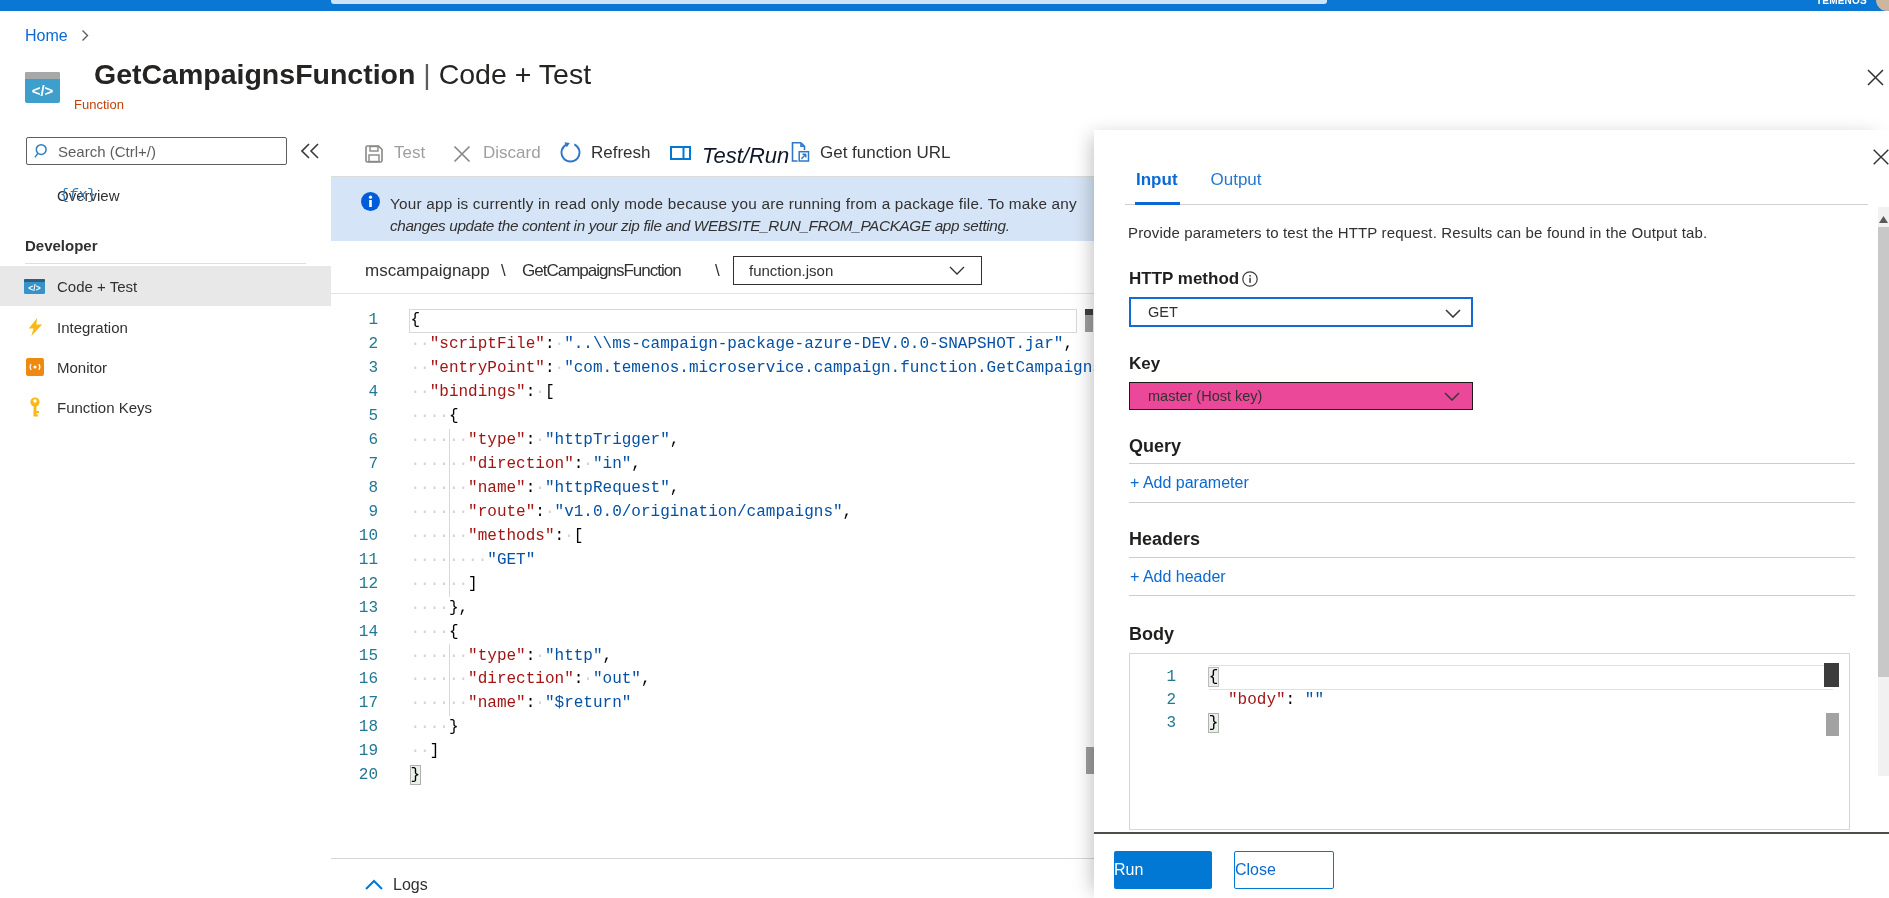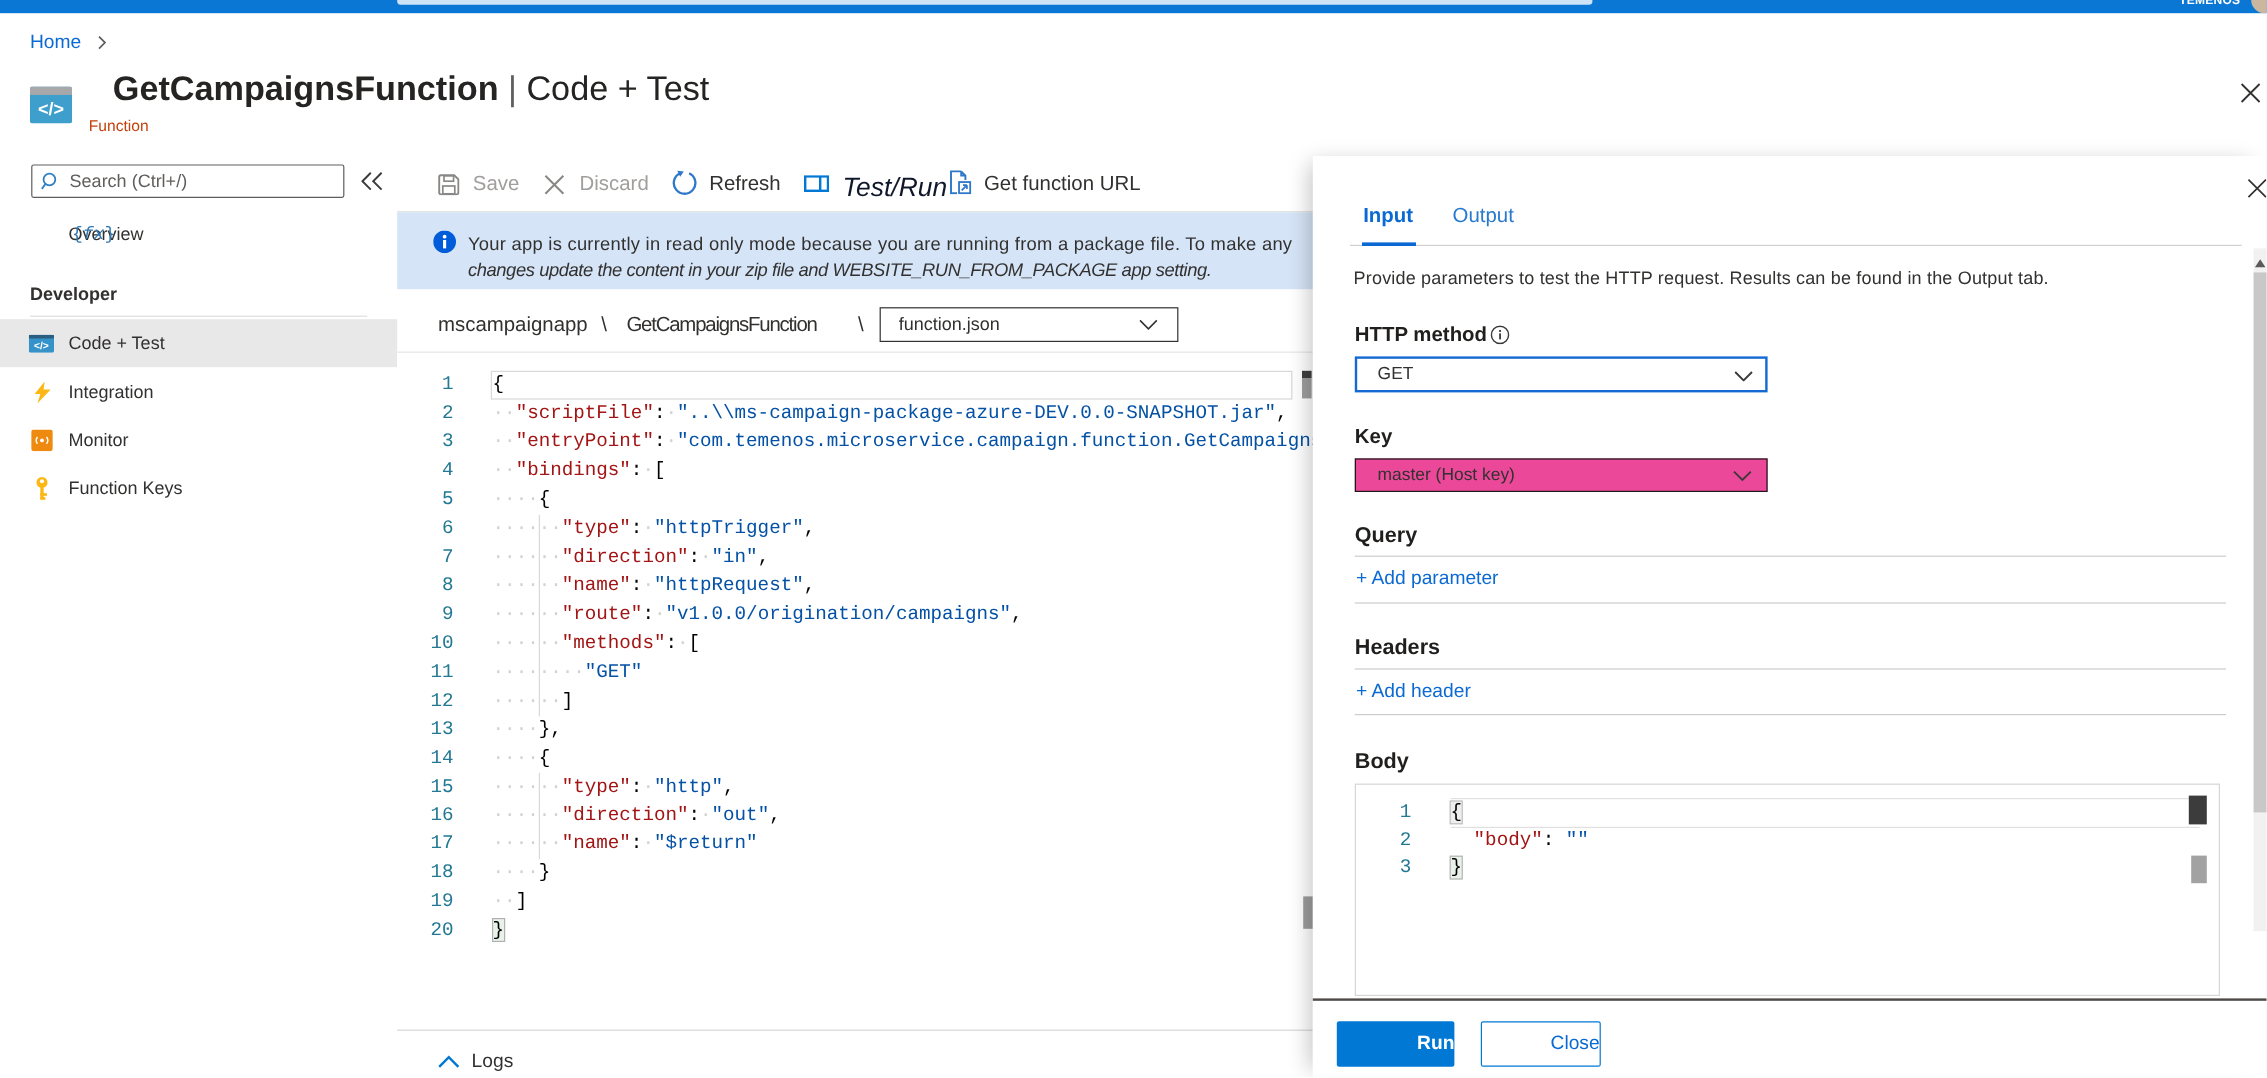--- a/index.html
+++ b/index.html
@@ -84,21 +84,21 @@
     <rect x="5.6" y="8.5" width="2.8" height="10.5" fill="#fcb714"></rect>
     <rect x="5.6" y="14" width="5.5" height="2.2" fill="#fcb714"></rect>
     <rect x="5.6" y="17.3" width="4.2" height="2.2" fill="#fcb714"></rect>
   </svg>
 
   <svg class="abs" style="left:365px;top:145px;" width="18" height="18" viewBox="0 0 18 18">
     <path d="M1 2.5 A1.5 1.5 0 0 1 2.5 1 L13.5 1 L17 4.5 L17 15.5 A1.5 1.5 0 0 1 15.5 17 L2.5 17 A1.5 1.5 0 0 1 1 15.5 Z" fill="none" stroke="#8a8886" stroke-width="1.6"></path>
     <rect x="5" y="1.5" width="8" height="4.5" fill="none" stroke="#8a8886" stroke-width="1.4"></rect>
     <rect x="4" y="10" width="10" height="6.5" fill="none" stroke="#8a8886" stroke-width="1.4"></rect>
   </svg>
-  <div class="abs" style="left:394px;top:143px;font-size:17px;color:#a19f9d;">Save</div>
+  <div class="abs" style="left:394px;top:143px;font-size:17px;color:#a19f9d;">Test</div>
 
   <svg class="abs" style="left:453px;top:145px;" width="18" height="18" viewBox="0 0 18 18">
       <path d="M1.5 1.5 L16.5 16.5 M16.5 1.5 L1.5 16.5" stroke="#8a8886" stroke-width="1.7"></path>
     </svg>
   <div class="abs" style="left:483px;top:143px;font-size:17px;color:#a19f9d;">Discard</div>
 
   <svg class="abs" style="left:560px;top:141px;" width="22" height="22" viewBox="0 0 22 22">
     <path d="M14.3 3.3 A9 9 0 1 1 6.7 3.3" fill="none" stroke="#2e77c9" stroke-width="1.9"></path>
     <polygon points="9.8,1.9 6.8,6.3 4.4,1.3" fill="#2e77c9"></polygon>
   </svg>
@@ -258,18 +258,18 @@
       <div class="abs" style="left:696px;top:59px;width:13px;height:23px;background:#a2a2a2;"></div>
     </div>
 
     <div class="abs" style="left:784px;top:77px;width:11px;height:569px;background:#f1f1f1;"></div>
     <svg class="abs" style="left:785px;top:86px;" width="9" height="7" viewBox="0 0 9 7">
         <polygon points="4.5,0 9,7 0,7" fill="#5a5a5a"></polygon>
       </svg>
     <div class="abs" style="left:784px;top:97px;width:11px;height:450px;background:#c8c8c8;"></div>
 
     <div class="abs" style="left:0;top:702px;width:795px;height:66px;background:#fff;border-top:2px solid #4d4a47;">
-      <div class="abs" style="left:20px;top:17px;width:98px;height:38px;background:#0078d4;border-radius:2px;color:#fff;font-size:16px;font-weight:bold;text-align:right;line-height:38px;">Run</div>
-      <div class="abs" style="left:140px;top:17px;width:100px;height:38px;background:#fff;border:1px solid #0078d4;border-radius:2px;color:#0b69d3;font-size:16px;text-align:right;line-height:36px;">Close</div>
+      <div class="abs" style="left:20px;top:17px;width:98px;height:38px;background:#0078d4;border-radius:2px;color:#fff;font-size:16px;font-weight:normal;text-align:left;line-height:38px;">Run</div>
+      <div class="abs" style="left:140px;top:17px;width:100px;height:38px;background:#fff;border:1px solid #0078d4;border-radius:2px;color:#0b69d3;font-size:16px;text-align:left;line-height:36px;">Close</div>
     </div>
   </div>
 
 </div>
 
 </body></html>

